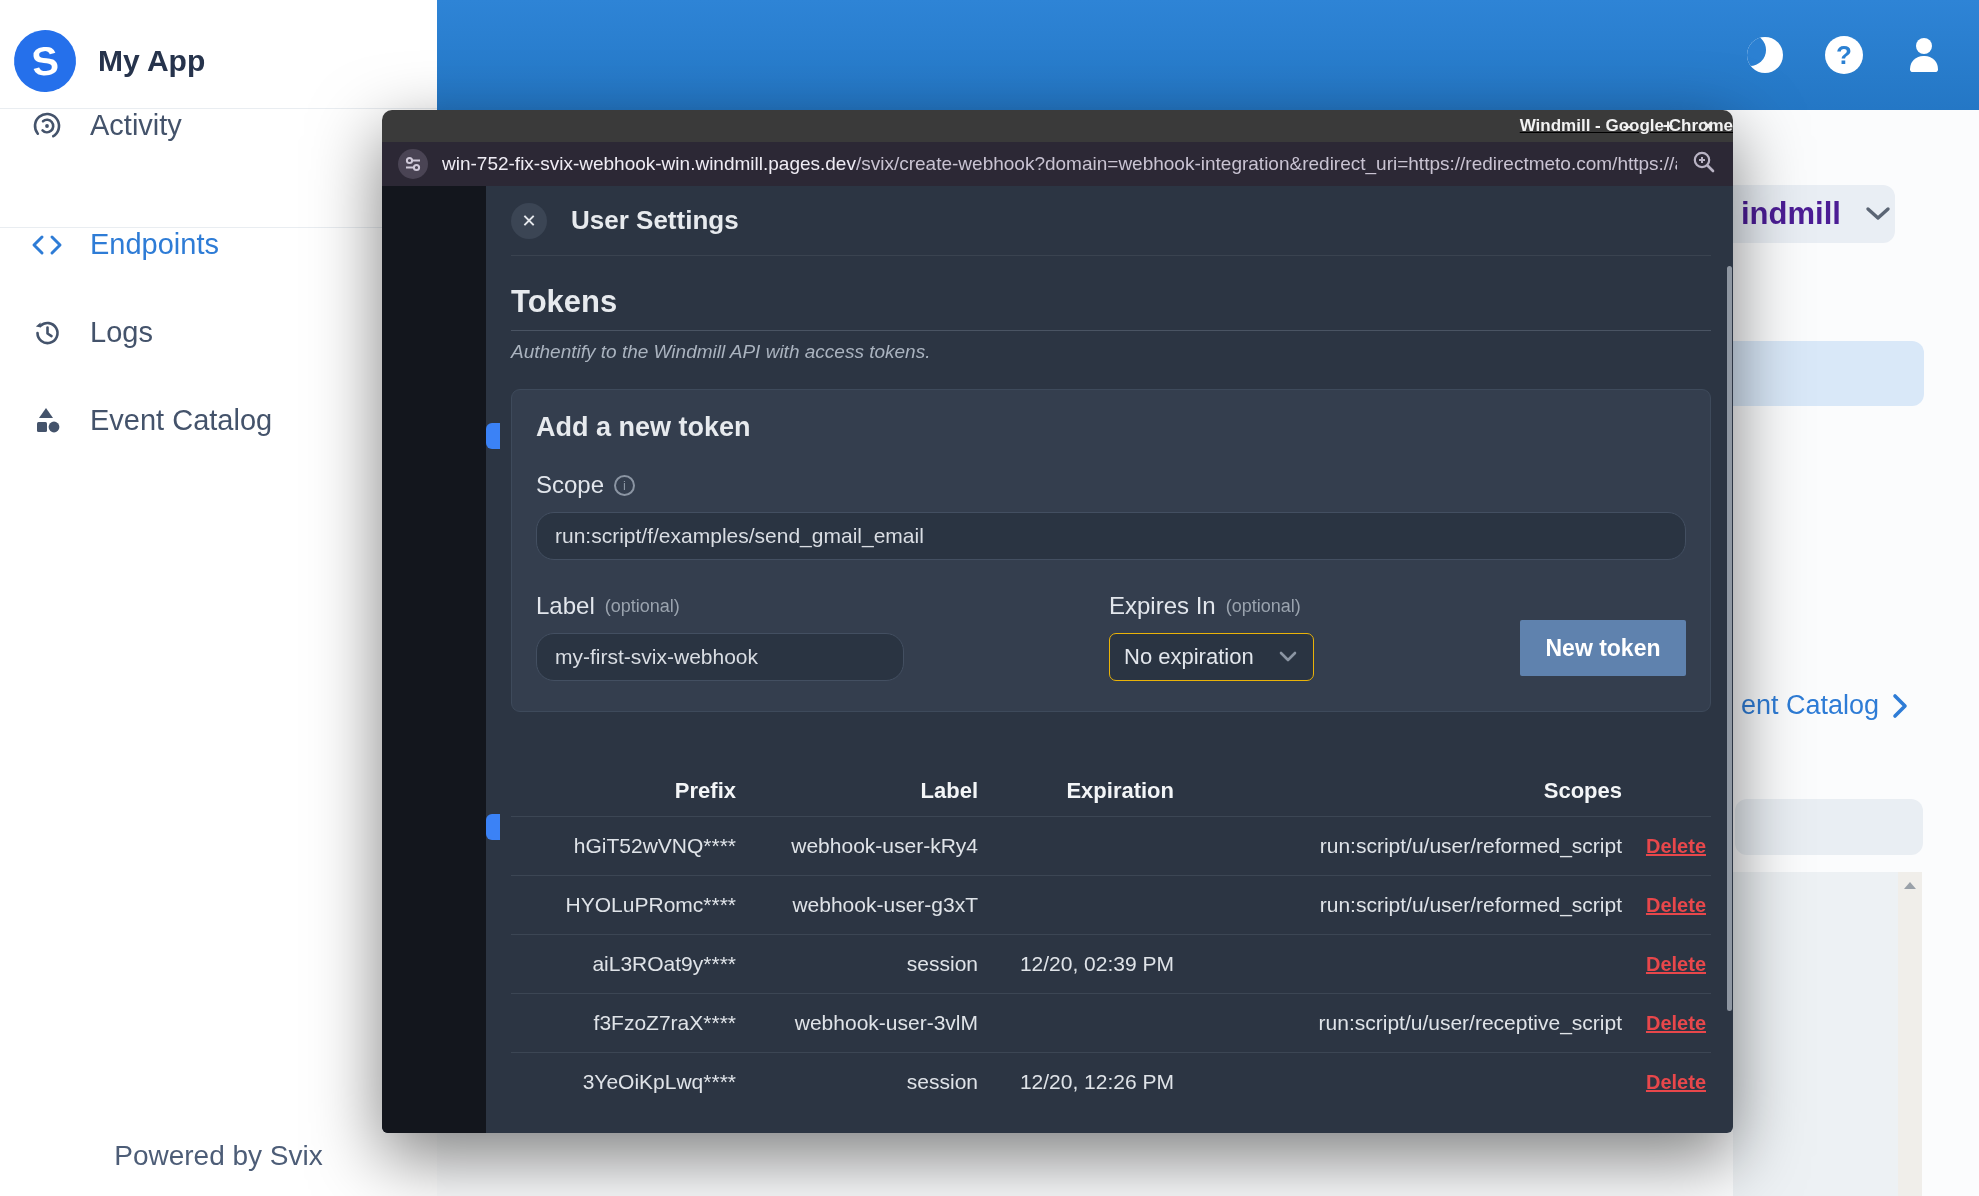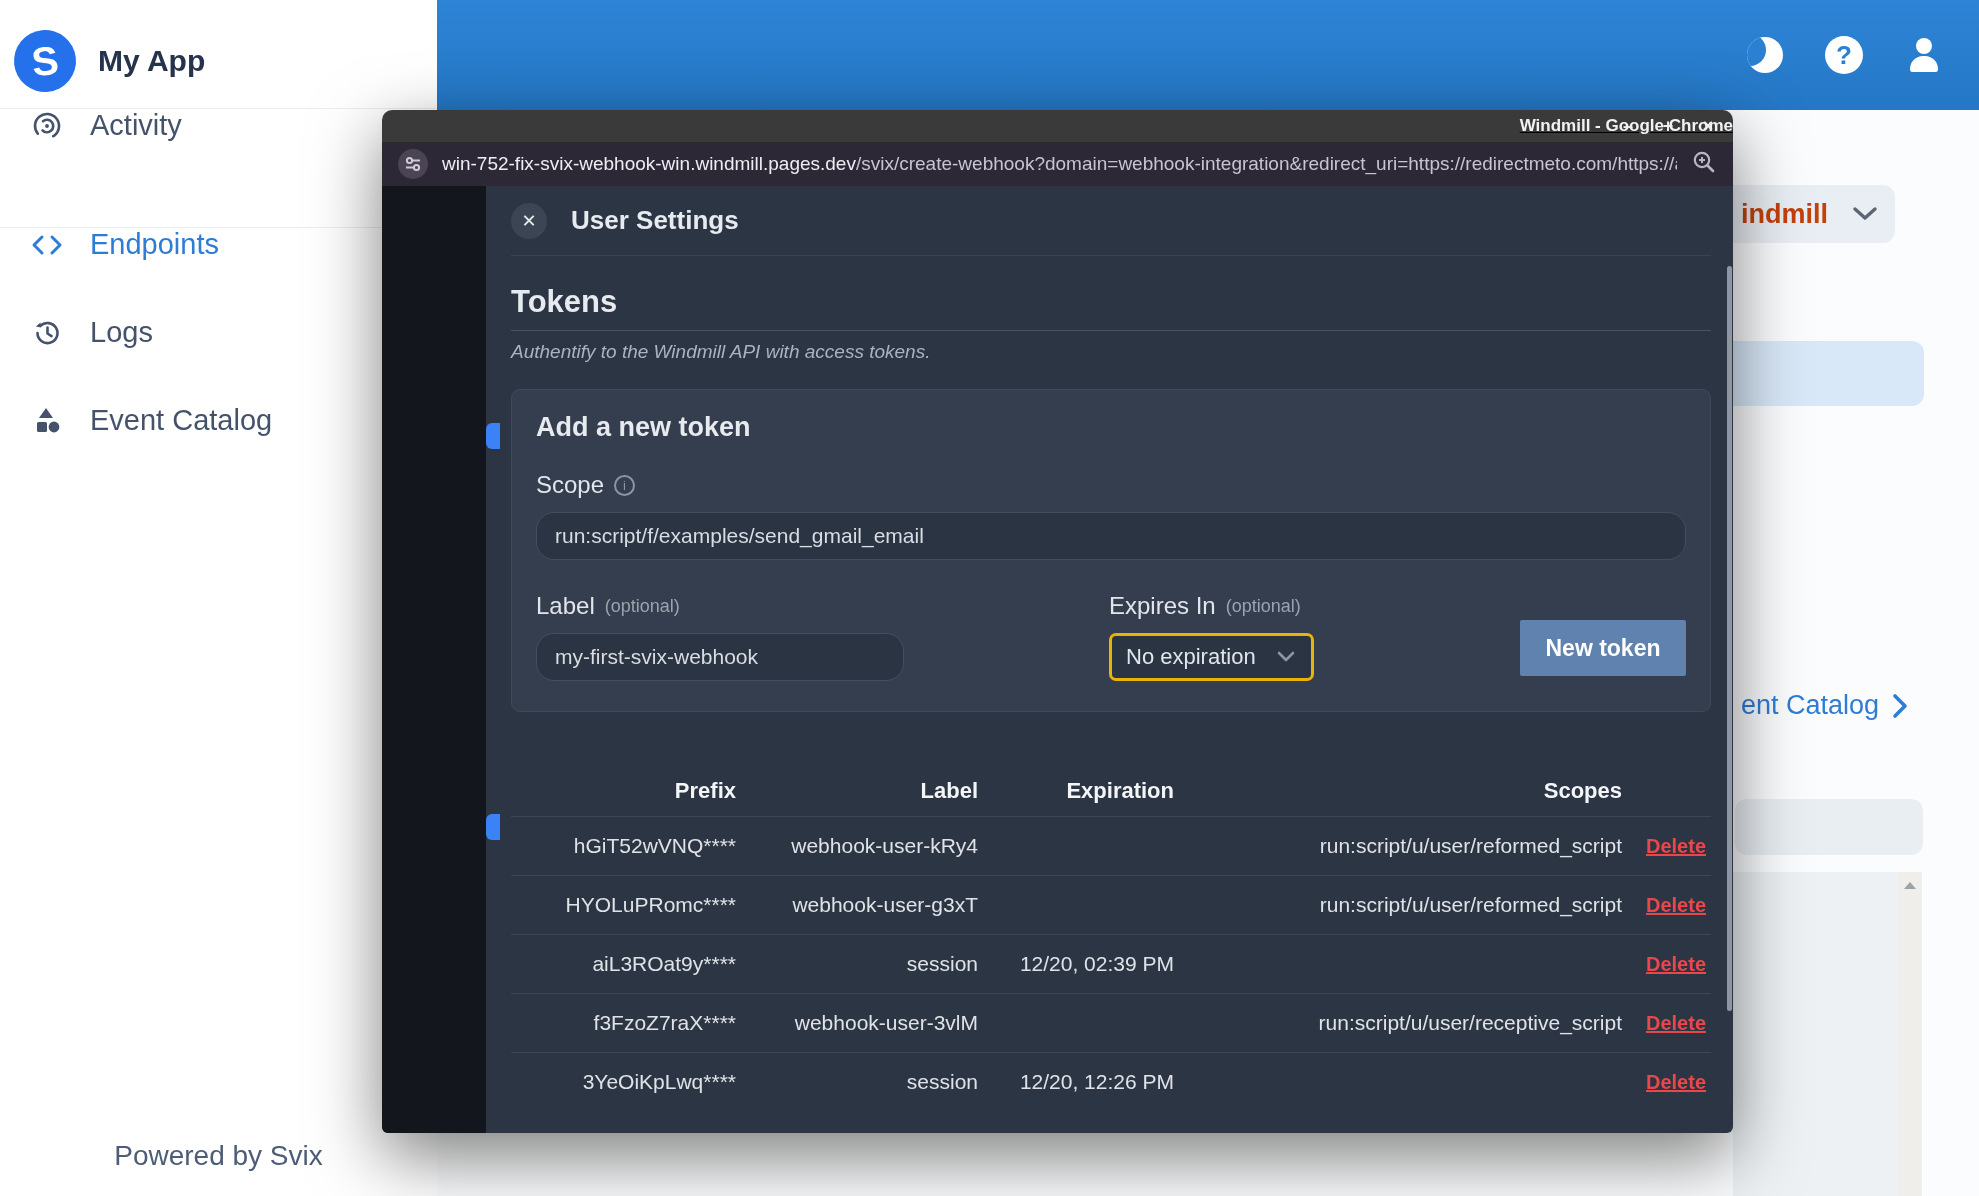--- a/index.html
+++ b/index.html
@@ -19,21 +19,21 @@
   .person { position:relative; width:38px; height:38px; }
   .person::before { content:""; position:absolute; left:11px; top:2px; width:16px; height:16px;
     border-radius:50%; background:#fff; }
   .person::after { content:""; position:absolute; left:5px; top:20px; width:28px; height:16px;
     border-radius:14px 14px 3px 3px; background:#fff; }
 
   
   .right-col { position:absolute; left:1733px; top:110px; width:246px; bottom:0; background:#fbfcfd; z-index:1; }
   .ws-dropdown { position:absolute; left:0; top:75px; width:162px; height:58px; background:#e9eef4;
     border-radius:0 12px 12px 0; display:flex; align-items:center; gap:24px; padding-left:8px; }
-  .ws-dropdown .ws-label { font-size:27px; font-weight:bold; color:#c2410c; }
+  .ws-dropdown .ws-label { font-size:31px; font-weight:bold; color:#4c1d95; }
   .blue-box { position:absolute; left:0; top:231px; width:191px; height:65px; background:#d9e8f8;
     border-radius:0 12px 12px 0; }
   .catalog-link { position:absolute; left:8px; top:580px; display:flex; align-items:center; gap:12px;
     color:#2e7cd6; font-size:27px; }
   .light-panel { position:absolute; left:2px; top:689px; width:188px; height:56px; background:#e9eef3;
     border-radius:12px; }
   .scroll-area { position:absolute; left:0; top:762px; width:189px; bottom:0; background:#edf1f4; }
   .scroll-lane { position:absolute; right:0; top:0; width:24px; bottom:0; background:#f0eeea; }
   .scroll-up { position:absolute; top:10px; left:6px; width:0; height:0;
     border-left:6px solid transparent; border-right:6px solid transparent; border-bottom:7px solid #9aa1a9; }
@@ -89,21 +89,21 @@
   .info-i { width:21px; height:21px; border-radius:50%; border:2px solid #8b95a3; color:#8b95a3;
     font-size:13px; display:flex; align-items:center; justify-content:center; }
   .scope-label { margin-top:28px; }
   .txt-input { margin-top:13px; width:100%; height:48px; background:#2a3442; border:1px solid #434f61;
     border-radius:18px; color:#d9dde3; font-size:21px; padding:0 18px;
     font-family:"Liberation Sans", sans-serif; }
   .form-row { margin-top:32px; display:flex; align-items:flex-start; }
   .grp-label { width:368px; }
   .grp-label .txt-input { width:368px; }
   .grp-expires { margin-left:205px; }
-  .select { margin-top:13px; width:205px; height:48px; background:#2a3442; border:3px solid #eab308;
+  .select { margin-top:13px; width:205px; height:48px; background:#2a3442; border:1px solid #eab308;
     border-radius:7px; display:flex; align-items:center; justify-content:space-between;
     padding:0 16px 0 14px; font-size:22px; color:#e2e6ec; cursor:pointer; }
   .new-token-btn { margin-left:auto; margin-top:28px; width:166px; height:56px; background:#5f82ae;
     border:none; border-radius:2px; color:#fff; font-size:23px; font-weight:bold; cursor:pointer;
     font-family:"Liberation Sans", sans-serif; }
 
   .tbl { margin-top:54px;text-align:right; }
   .t-row { display:grid; grid-template-columns:220px 242px 196px 1fr 84px; align-items:center;
     padding:0 5px; }
   .t-head { height:50px; font-size:22px; font-weight:bold; color:#f3f5f7; }

